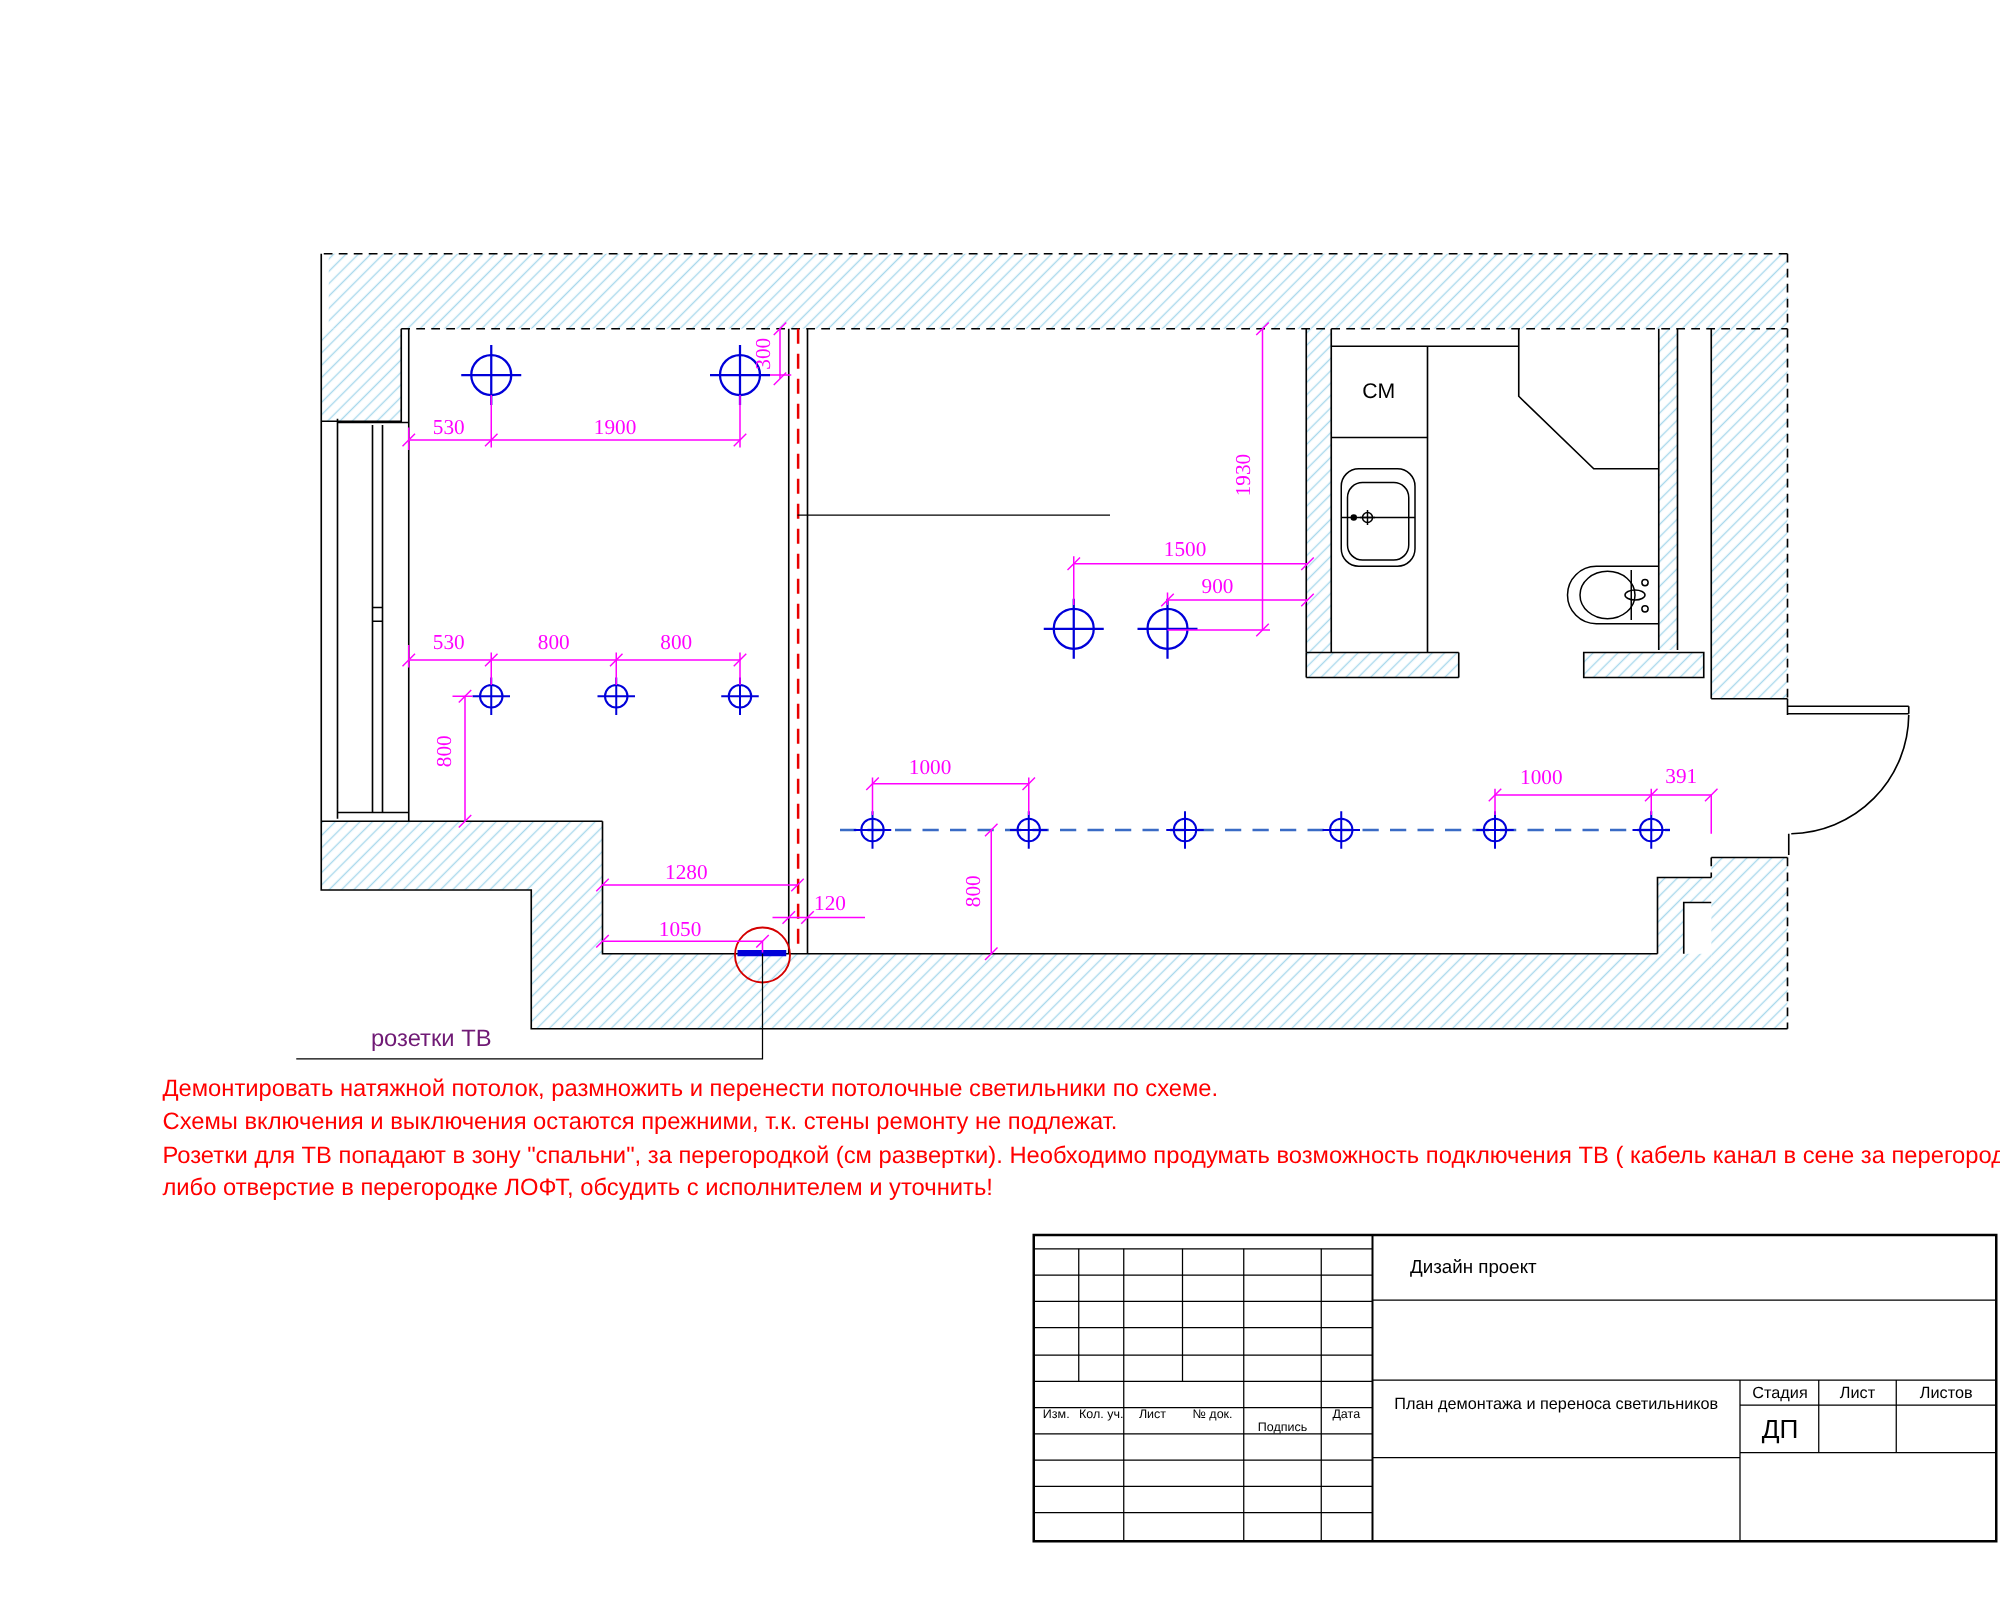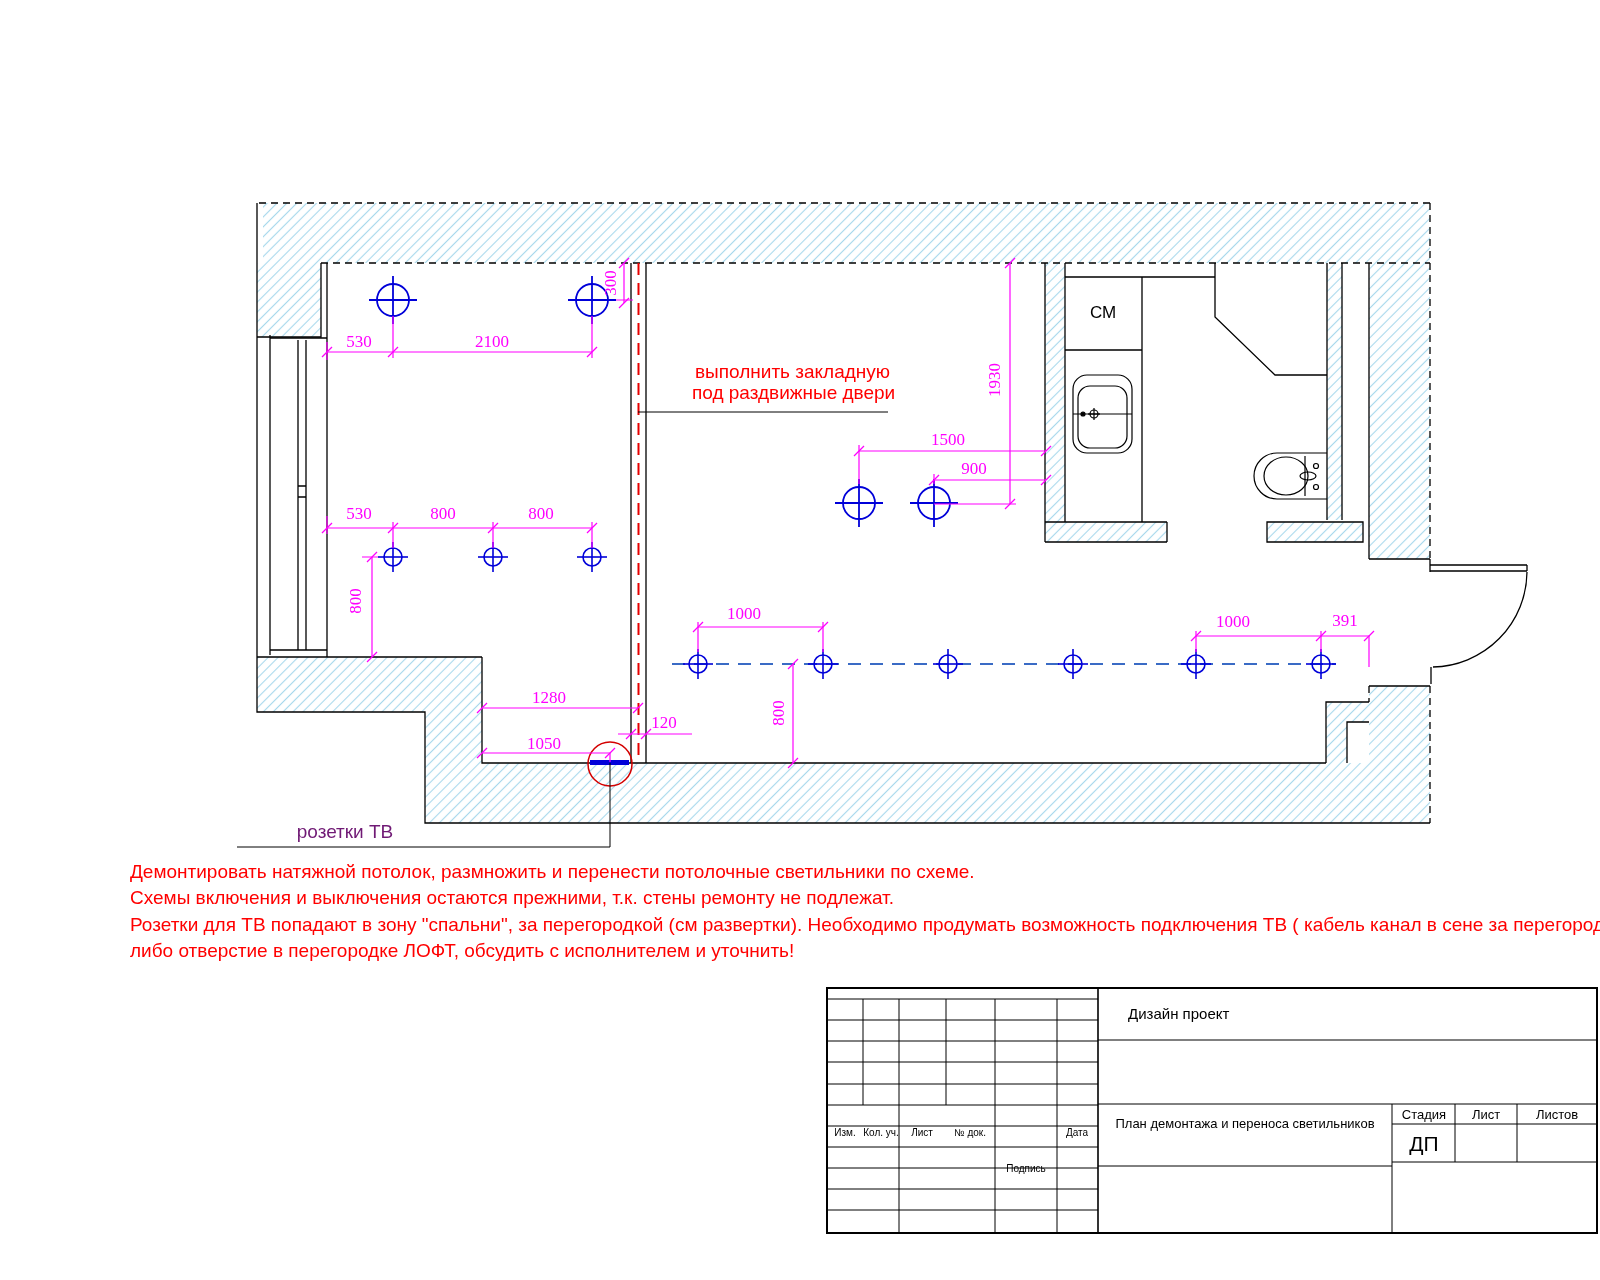--- a/index.html
+++ b/index.html
@@ -201,57 +201,53 @@
     <path stroke-width="1.6" d="M1098,988 V1233"></path>
     <path stroke-width="1" d="M863,999 V1105 M946,999 V1105 M899,999 V1233 M995,999 V1233 M1057,999 V1233"></path>
     <path stroke-width="1" d="M827,999 H1098 M827,1020 H1098 M827,1041 H1098 M827,1062 H1098 M827,1084 H1098 M827,1105 H1098 M827,1126 H1098 M827,1147 H1098 M827,1168 H1098 M827,1189 H1098 M827,1210 H1098"></path>
     <path stroke-width="1" d="M1098,1040 H1597 M1098,1104 H1597"></path>
     <path stroke-width="1" d="M1392,1124 H1597 M1392,1162 H1597 M1098,1166 H1392"></path>
     <path stroke-width="1" d="M1392,1104 V1233 M1455,1104 V1162 M1517,1104 V1162"></path>
   </g>
 </svg>
 
 <span class="lbl dim" style="left:359px;top:342px">530</span>
-<span class="lbl dim" style="left:492px;top:342px">2100</span>
+<span class="lbl dim" style="left:492px;top:342px">1900</span>
 <span class="lbl dim rot" style="left:611px;top:283px">300</span>
 <span class="lbl dim" style="left:359px;top:514px">530</span>
 <span class="lbl dim" style="left:443px;top:514px">800</span>
 <span class="lbl dim" style="left:541px;top:514px">800</span>
 <span class="lbl dim rot" style="left:356px;top:601px">800</span>
 <span class="lbl dim rot" style="left:995px;top:380px">1930</span>
 <span class="lbl dim" style="left:948px;top:440px">1500</span>
 <span class="lbl dim" style="left:974px;top:469px">900</span>
 <span class="lbl dim" style="left:549px;top:698px">1280</span>
 <span class="lbl dim" style="left:544px;top:744px">1050</span>
 <span class="lbl dim" style="left:664px;top:723px">120</span>
 <span class="lbl dim" style="left:744px;top:614px">1000</span>
 <span class="lbl dim rot" style="left:779px;top:713px">800</span>
 <span class="lbl dim" style="left:1233px;top:622px">1000</span>
 <span class="lbl dim" style="left:1345px;top:621px">391</span>
 
 <span class="lbl cm" style="left:1103px;top:313px">СМ</span>
 
-<div class="leaderblock" style="left:692px;top:361px">
-  <span style="display:block;padding-left:3px">выполнить закладную</span>
-  <span style="display:block">под раздвижные двери</span>
-</div>
 
 <span class="lbl blktext" style="left:345px;top:832px">розетки ТВ</span>
 
 <span class="note" style="top:887px">Схемы включения и выключения остаются прежними, т.к. стены ремонту не подлежат.</span>
 <span class="note" style="top:861px">Демонтировать натяжной потолок, размножить и перенести потолочные светильники по схеме.</span>
 <span class="note" style="top:914px">Розетки для ТВ попадают в зону "спальни", за перегородкой (см развертки). Необходимо продумать возможность подключения ТВ ( кабель канал в сене за перегородкой,</span>
 <span class="note" style="top:940px">либо отверстие в перегородке ЛОФТ, обсудить с исполнителем и уточнить!</span>
 
 <span class="tb tb-big" style="position:absolute;left:1128px;top:1005px">Дизайн проект</span>
 <span class="lbl tb tb-med" style="left:1245px;top:1123px">План демонтажа и переноса светильников</span>
 <span class="lbl tb tb-med" style="left:1424px;top:1114px">Стадия</span>
 <span class="lbl tb tb-med" style="left:1486px;top:1114px">Лист</span>
 <span class="lbl tb tb-med" style="left:1557px;top:1114px">Листов</span>
 <span class="lbl tb tb-dp" style="left:1424px;top:1144px">ДП</span>
 <span class="lbl tb tb-small" style="left:845px;top:1095px">Изм.</span>
 <span class="lbl tb tb-small" style="left:881px;top:1095px">Кол. уч.</span>
 <span class="lbl tb tb-small" style="left:922px;top:1095px">Лист</span>
 <span class="lbl tb tb-small" style="left:970px;top:1095px">№ док.</span>
-<span class="lbl tb tb-small" style="left:1026px;top:1131px">Подпись</span>
+<span class="lbl tb tb-small" style="left:1026px;top:1105px">Подпись</span>
 <span class="lbl tb tb-small" style="left:1077px;top:1095px">Дата</span>
 
 </div>
 
 </body></html>

